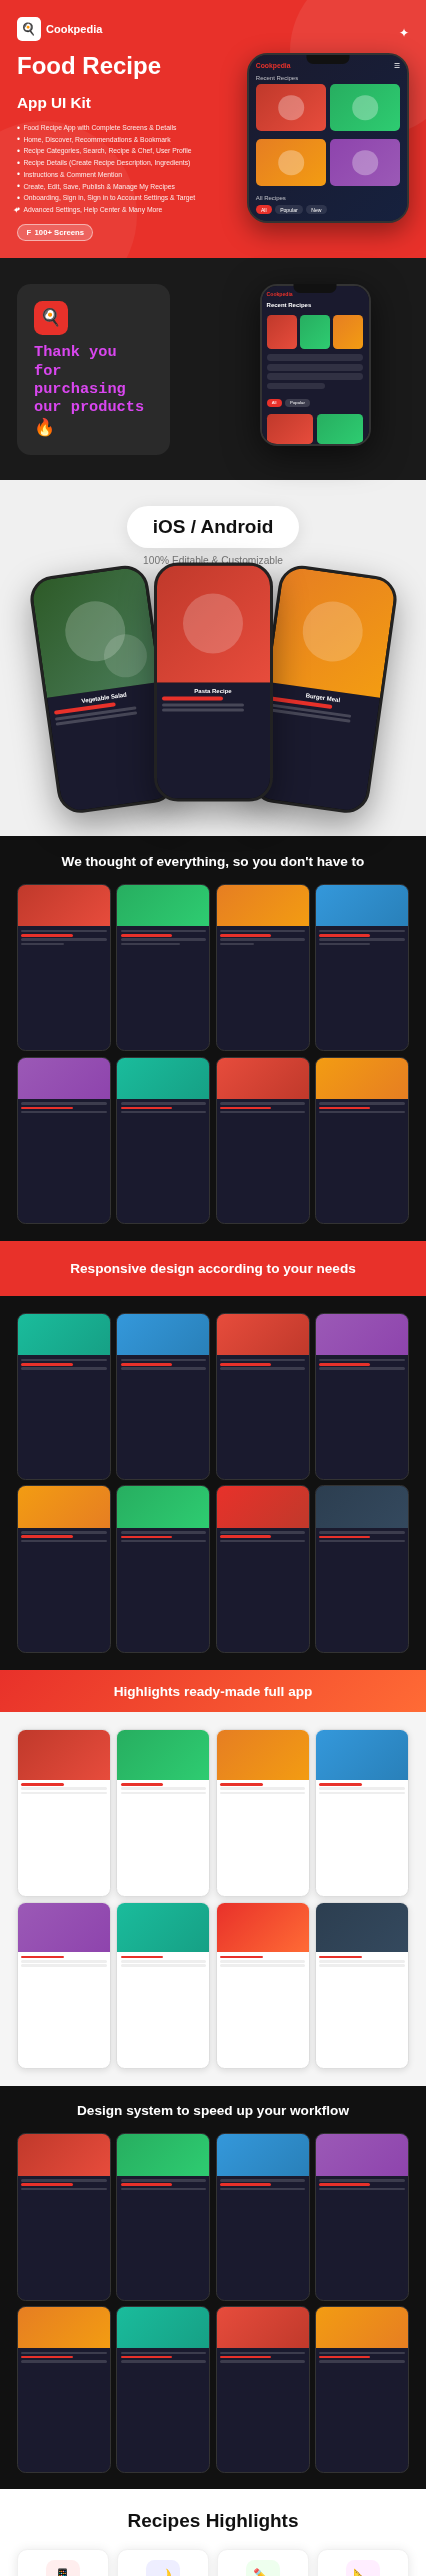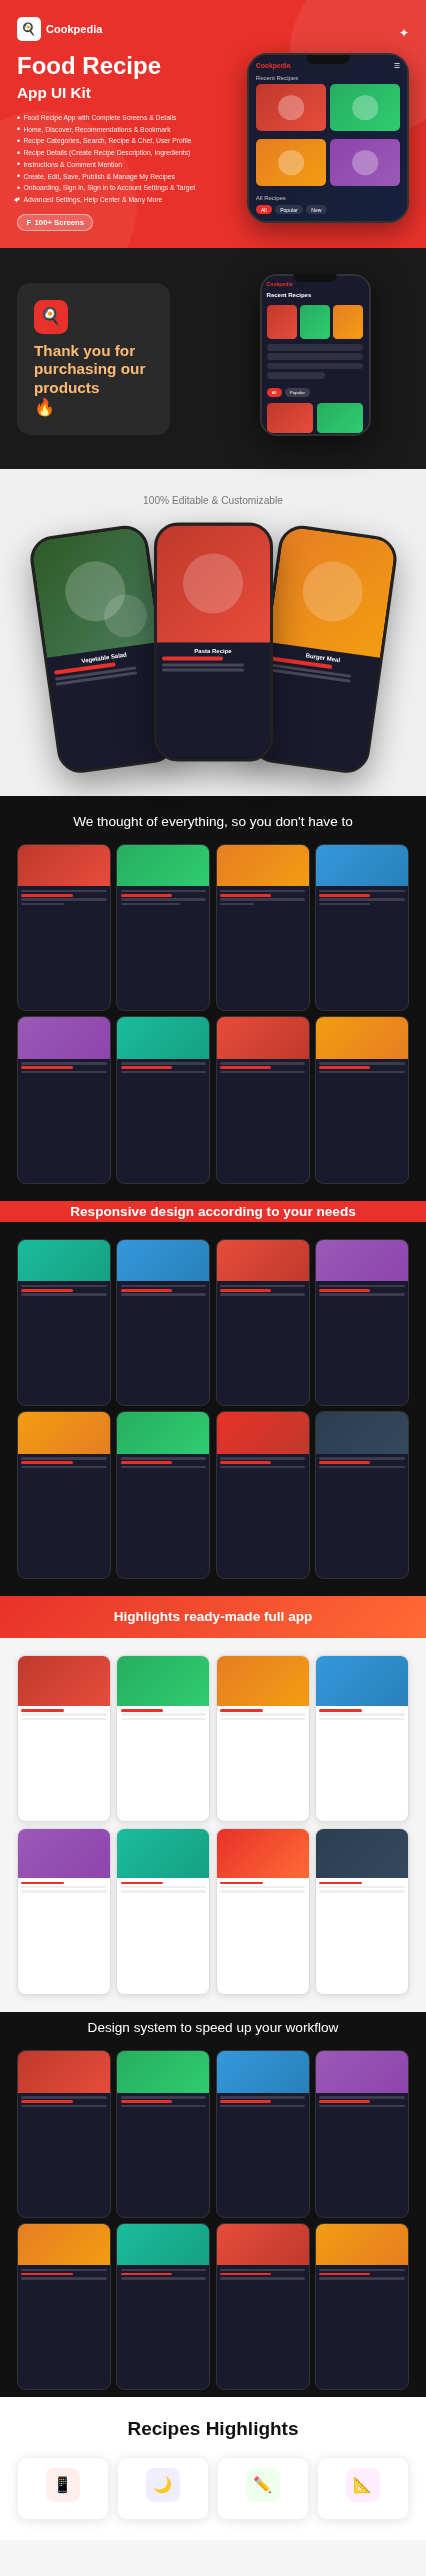--- a/index.html
+++ b/index.html
@@ -63,21 +63,21 @@
     }
     .hero-left {
       flex: 1;
       z-index: 2;
     }
     .hero-title {
       color: white;
       font-size: 24px;
       font-weight: 900;
       line-height: 1.1;
-      margin-bottom: 5px;
+      margin-bottom: 15px;
     }
     .hero-subtitle {
       color: white;
       font-size: 15.3px;
       font-weight: 700;
       margin-bottom: 10.2px;
     }
     .hero-features {
       list-style: none;
       margin-bottom: 8.5px;
@@ -186,24 +186,25 @@
     }
     .thankyou-icon {
       width: 34px; height: 34px;
       background: #e8312a;
       border-radius: 8.5px;
       display: flex; align-items: center; justify-content: center;
       font-size: 17px;
       margin-bottom: 8.5px;
     }
     .thankyou-text {
-      color: #fdba74;
+      color: #d946ef;
       font-size: 15.3px;
       font-weight: 800;
       line-height: 1.2;
+      font-family: Liberation Mono, monospace;
     }
     .thankyou-right {
       width: 188px;
       position: relative;
     }
     .hand-phone {
       width: 188px;
       height: 170px;
       position: relative;
     }
@@ -275,21 +276,21 @@
       margin-bottom: 6.8px;
     }
     .platform-title {
       font-size: 19px;
       font-weight: 900;
       color: #111;
     }
     .platform-sub {
       font-size: 10.2px;
       color: #777;
-      margin-bottom: 25px;
+      margin-bottom: 5px;
     }
     .phones-showcase {
       display: flex;
       justify-content: center;
       gap: -8.5px;
       position: relative;
     }
     .showcase-phone {
       width: 119px;
       height: 239px;
@@ -357,21 +358,21 @@
     }
 
     
     .screens-dark-section {
       background: #111;
       padding: 17px;
     }
     .section-tagline {
       color: white;
       font-size: 13.6px;
-      font-weight: 400;
+      font-weight: 700;
       text-align: center;
       margin-bottom: 13.6px;
       line-height: 1.3;
     }
     .screens-mosaic {
       display: grid;
       grid-template-columns: repeat(4, 1fr);
       gap: 5.1px;
     }
     .mosaic-phone {
@@ -411,21 +412,21 @@
       height: 2.6px;
       background: #e8312a;
       border-radius: 1.7px;
       margin-bottom: 1.7px;
       width: 60%;
     }
 
     
     .red-section {
       background: #e8312a;
-      padding: 3px 17px;
+      padding: 20px 17px;
       text-align: center;
     }
     .red-section-text {
       color: white;
       font-size: 13.6px;
       font-weight: 700;
     }
 
     
     .responsive-section {
@@ -479,21 +480,21 @@
       height: 2.6px;
       background: #e8312a;
       border-radius: 1.7px;
       margin-bottom: 1.7px;
       width: 50%;
     }
 
     
     .design-section {
       background: #111;
-      padding: 7px 17px;
+      padding: 16px 17px;
       text-align: center;
     }
     .screens-mosaic-3 {
       display: grid;
       grid-template-columns: repeat(4, 1fr);
       gap: 5.1px;
       margin-top: 8.5px;
     }
 
     
@@ -654,20 +655,23 @@
             <div style="flex:1; height:30px; background:linear-gradient(135deg,#c0392b,#e74c3c); border-radius:4.3px;"></div>
             <div style="flex:1; height:30px; background:linear-gradient(135deg,#27ae60,#2ecc71); border-radius:4.3px;"></div>
           </div>
         </div>
       </div>
     </div>
   </div>
 </section>
 
 <section class="platform-section">
+  <div class="platform-badge">
+    <div class="platform-title">iOS / Android</div>
+  </div>
   <div class="platform-sub">100% Editable &amp; Customizable</div>
 
   <div class="phones-showcase">
     <div class="showcase-phone">
       <div class="showcase-screen">
         <div class="ss-food-bg" style="background: linear-gradient(135deg, #2d5a27, #4a7c59);">
           <div class="ss-food-circle"></div>
           <div style="position:absolute; width:43px; height:43px; border-radius:50%; background:rgba(255,255,255,0.15); bottom:8.5px; right:8.5px;"></div>
         </div>
         <div class="ss-content">

